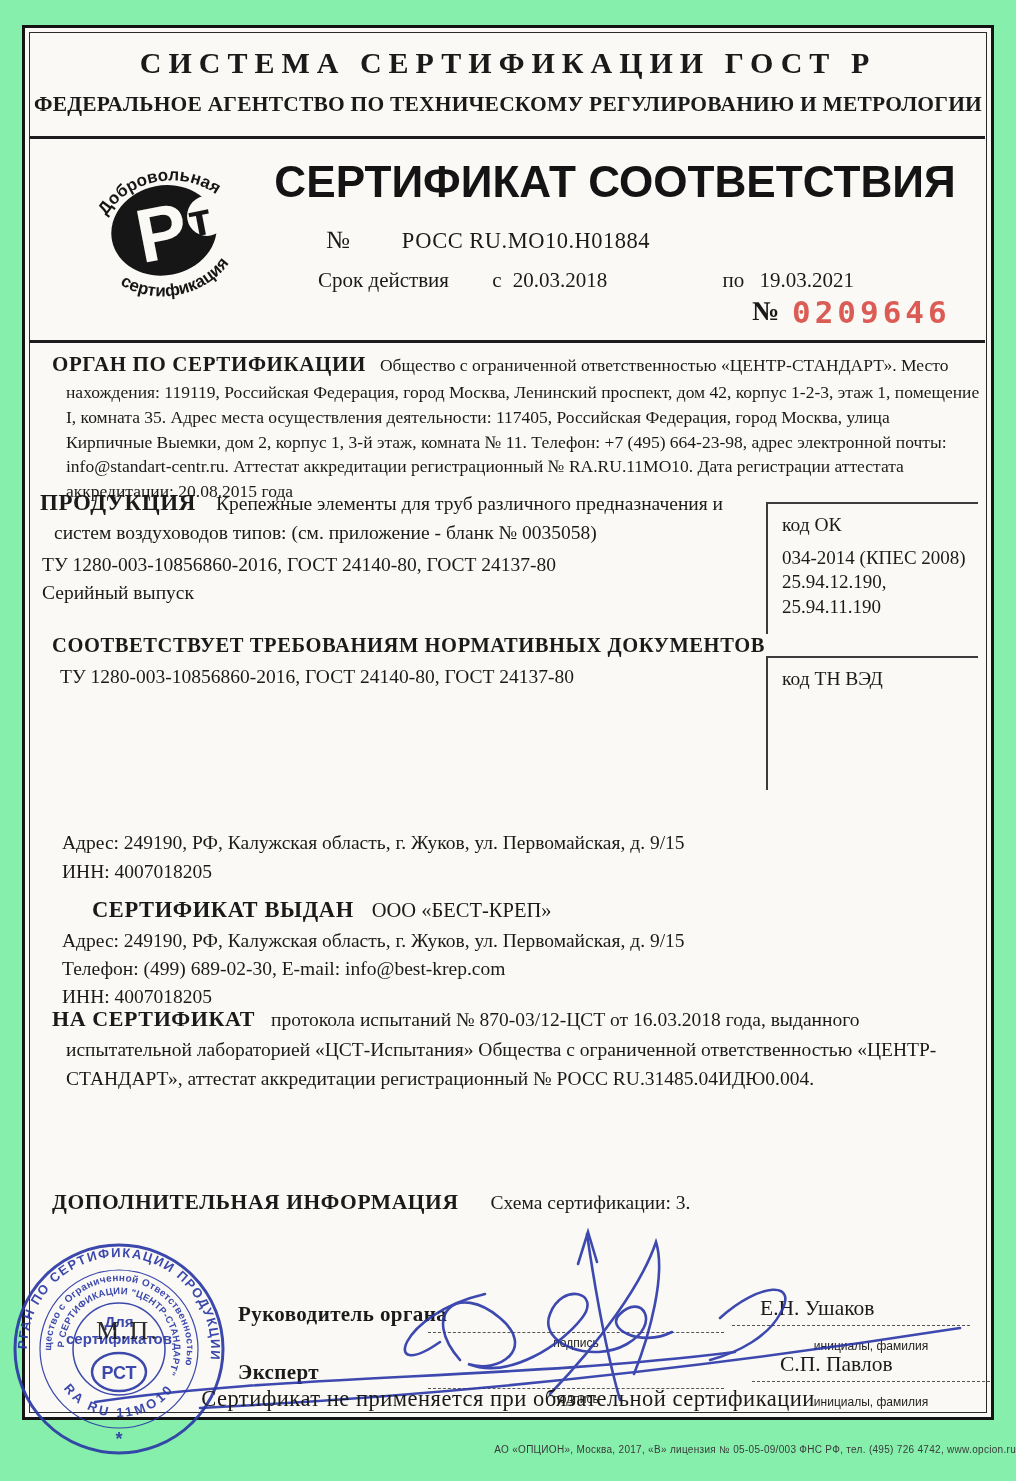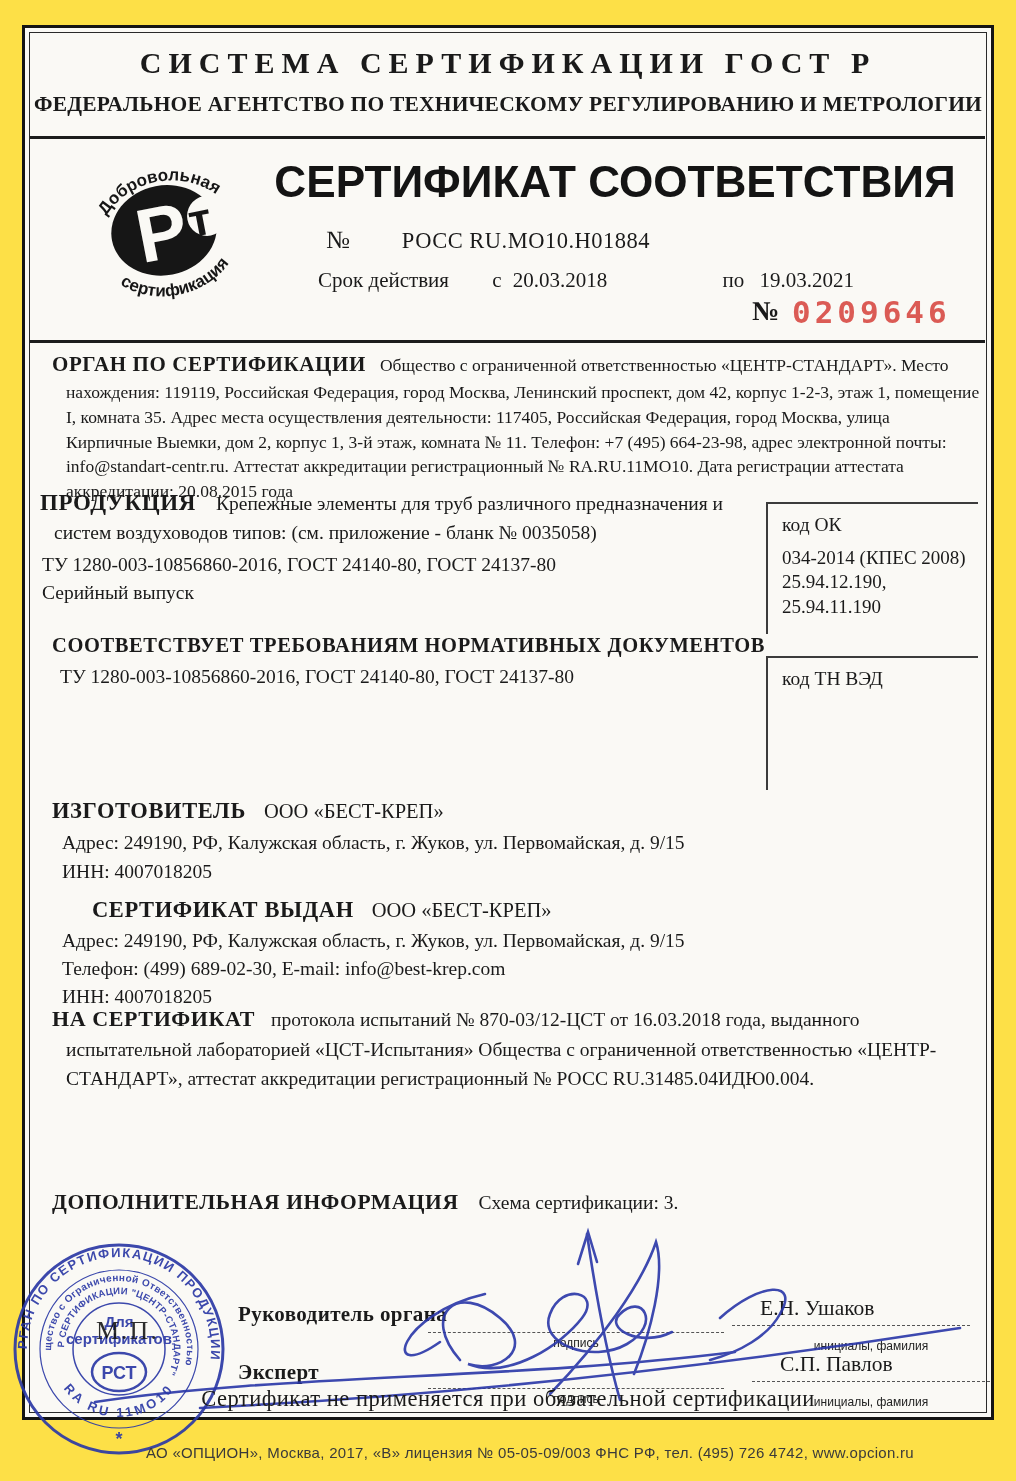--- a/index.html
+++ b/index.html
@@ -1,19 +1,19 @@
 <!DOCTYPE html>
 <html><head>
 <meta charset="utf-8">
 <style>
   * { margin:0; padding:0; box-sizing:border-box; }
   html,body { background:#e8e6e1; }
   .page {
     position:relative; width:1016px; height:1481px;
-    background:#fde047; overflow:hidden;
+    background:#86efac; overflow:hidden;
     font-family:"Liberation Serif", serif; color:#1a1a1a;
   }
   .abs { position:absolute; }
   .outer-border {
     left:22px; top:25px; width:972px; height:1395px;
     border:3px solid #141414; background:#faf9f5;
   }
   .inner-border {
     left:29px; top:32px; width:958px; height:1381px;
     border:1.5px solid #2a2a2a;
@@ -38,22 +38,22 @@
   .hang { padding-left:14px; text-indent:-14px; }
   .codebox { border-top:2px solid #3c3c3c; border-left:2px solid #3c3c3c;
     padding:10px 4px 0 14px; font-size:19.5px; }
   .codebox .codelines { margin-top:10px; font-size:19px; line-height:1.28; }
   .sigrole { font-size:21px; font-weight:bold; letter-spacing:0.4px; }
   .sigline { border-top:1.5px dashed #555; text-align:center; }
   .sigcap { font-family:"Liberation Sans", sans-serif; font-size:12px; color:#222; padding-top:3px; }
   .signame { font-size:21.5px; padding-bottom:4px; padding-left:28px; }
   .nameblock { border-bottom:1.5px dashed #555; }
   .footnote { font-size:22.5px; letter-spacing:0.5px; }
-  .imprint { left:0; right:0; top:1444px; text-align:center;
-    font-family:"Liberation Sans", sans-serif; font-size:15px; color:#3a3a3a; letter-spacing:0.3px;padding-left:44px; }
+  .imprint { left:0; right:0; top:1444px; text-align:right;
+    font-family:"Liberation Sans", sans-serif; font-size:10px; color:#3a3a3a; letter-spacing:0.3px;padding-left:44px; }
   .mp { font-size:26px; letter-spacing:2px; color:#111; opacity:0.88; }
 </style>
 </head>
 <body>
 
 <div class="page">
 
   <div class="abs outer-border"></div>
   <div class="abs inner-border"></div>
 
@@ -119,42 +119,38 @@
     </div>
   </div>
 
   <div class="abs heading" style="left:52px; top:634px; font-size:20.5px;">СООТВЕТСТВУЕТ ТРЕБОВАНИЯМ НОРМАТИВНЫХ ДОКУМЕНТОВ</div>
   <div class="abs" style="left:60px; top:666px; font-size:19.5px;">ТУ 1280-003-10856860-2016,  ГОСТ 24140-80, ГОСТ 24137-80</div>
 
   <div class="abs codebox" style="left:766px; top:656px; width:212px; height:134px;">
     <div>код ТН ВЭД</div>
   </div>
 
-  <div class="abs" style="left:52px; top:798px;">
-    <span class="heading" style="font-size:22.5px;">ИЗГОТОВИТЕЛЬ</span>
-    <span style="font-size:20.5px; margin-left:14px;">ООО «БЕСТ-КРЕП»</span>
-  </div>
   <div class="abs" style="left:62px; top:832px; font-size:19.5px;">Адрес: 249190, РФ, Калужская область, г. Жуков, ул. Первомайская, д. 9/15</div>
   <div class="abs" style="left:62px; top:861px; font-size:19.5px;">ИНН: 4007018205</div>
 
   <div class="abs" style="left:52px; top:897px;">
     <span class="heading" style="font-size:22.5px;margin-left:40px;">СЕРТИФИКАТ ВЫДАН</span>
     <span style="font-size:20.5px; margin-left:14px;">ООО «БЕСТ-КРЕП»</span>
   </div>
   <div class="abs" style="left:62px; top:930px; font-size:19.5px;">Адрес: 249190, РФ, Калужская область, г. Жуков, ул. Первомайская, д. 9/15</div>
   <div class="abs" style="left:62px; top:958px; font-size:19.5px;">Телефон: (499) 689-02-30, E-mail: info@best-krep.com</div>
   <div class="abs" style="left:62px; top:986px; font-size:19.5px;">ИНН: 4007018205</div>
 
   <div class="abs para hang" style="left:52px; top:1002px; width:912px; font-size:19.5px; line-height:1.5;">
     <span class="heading" style="font-size:22px; margin-right:16px;">НА СЕРТИФИКАТ</span><span>протокола испытаний № 870-03/12-ЦСТ от 16.03.2018 года, выданного испытательной лабораторией «ЦСТ-Испытания» Общества с ограниченной ответственностью «ЦЕНТР-СТАНДАРТ», аттестат аккредитации регистрационный № РОСС RU.31485.04ИДЮ0.004.</span>
   </div>
 
   <div class="abs" style="left:52px; top:1190px;">
     <span class="heading" style="font-size:21.5px;">ДОПОЛНИТЕЛЬНАЯ ИНФОРМАЦИЯ</span>
-    <span style="font-size:19.5px; margin-left:16px;">Схема сертификации: 3.</span>
+    <span style="font-size:19.5px; margin-left:28px;">Схема сертификации: 3.</span>
   </div>
 
   <svg class="abs" style="left:4px; top:1234px; opacity:0.92;" width="230" height="230" viewBox="-115 -115 230 230">
     <g fill="#2c3aa6" stroke="none" font-family="Liberation Sans, sans-serif">
       <circle r="104" fill="none" stroke="#2c3aa6" stroke-width="3"></circle>
       <circle r="79" fill="none" stroke="#2c3aa6" stroke-width="1.2"></circle>
       <circle r="46" fill="none" stroke="#2c3aa6" stroke-width="1.5"></circle>
       <defs>
         <path id="stR1" d="M -92 0 A 92 92 0 1 1 92 0 A 92 92 0 1 1 -92 0"></path>
         <path id="stR2" d="M -68 0 A 68 68 0 1 1 68 0 A 68 68 0 1 1 -68 0"></path>

